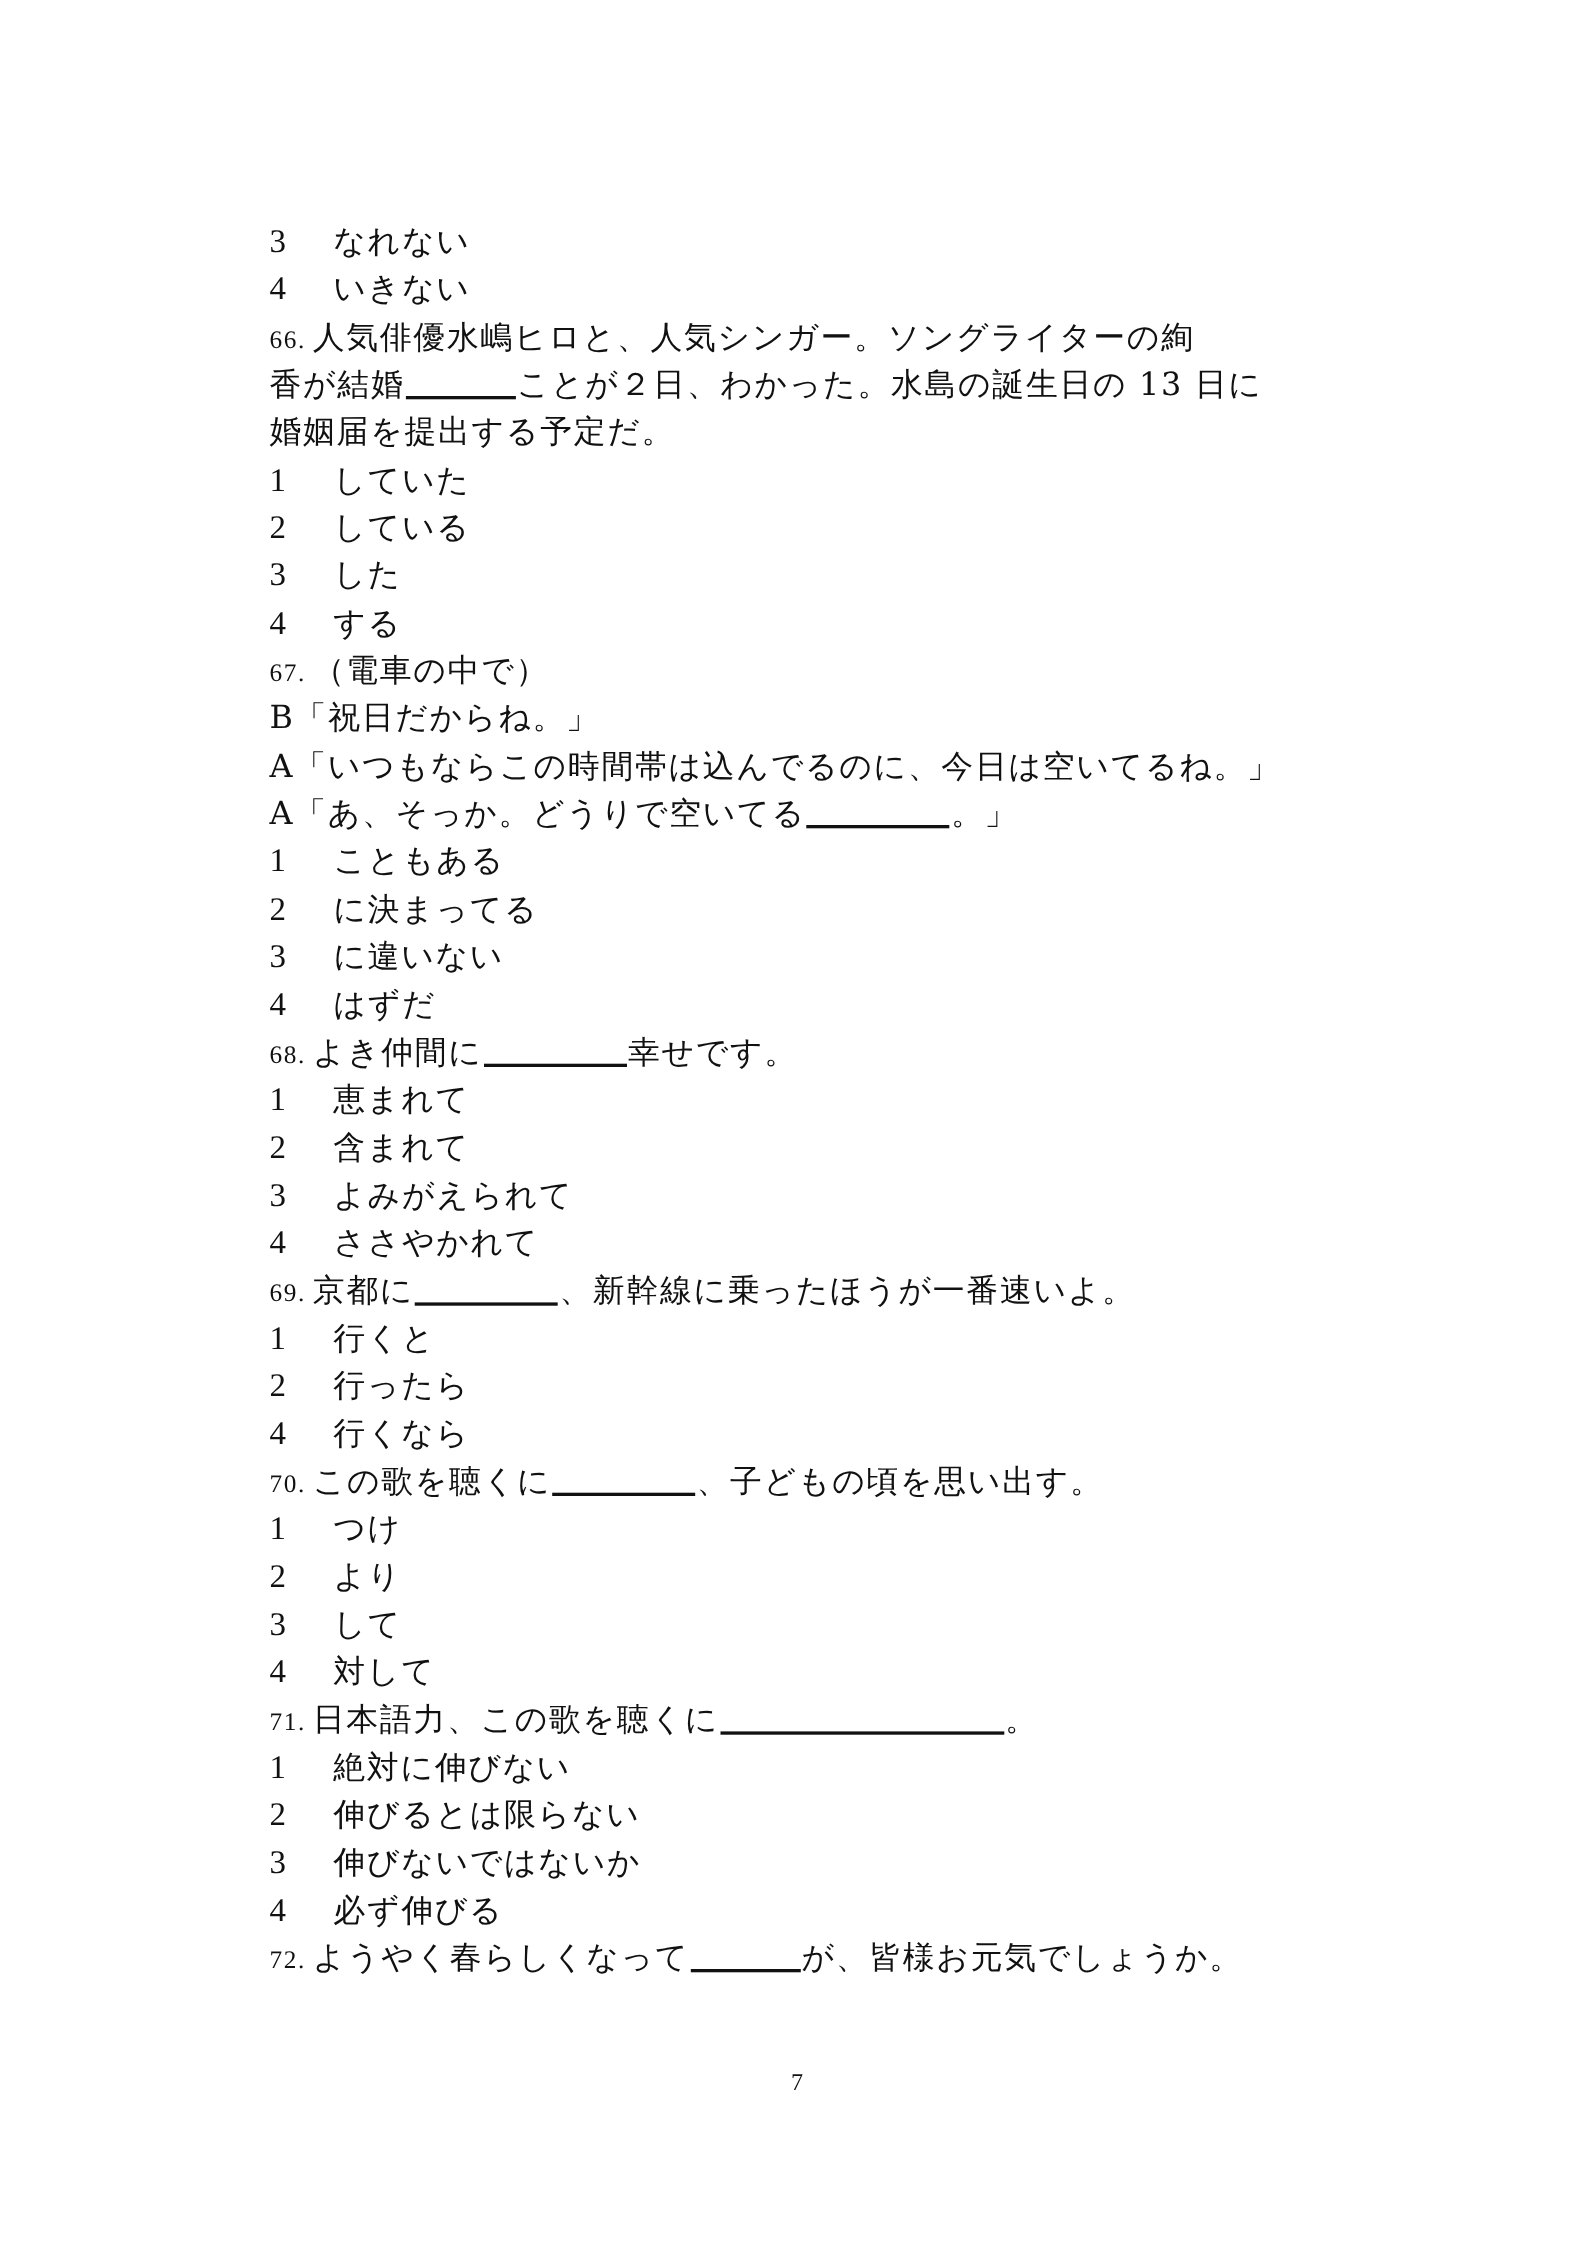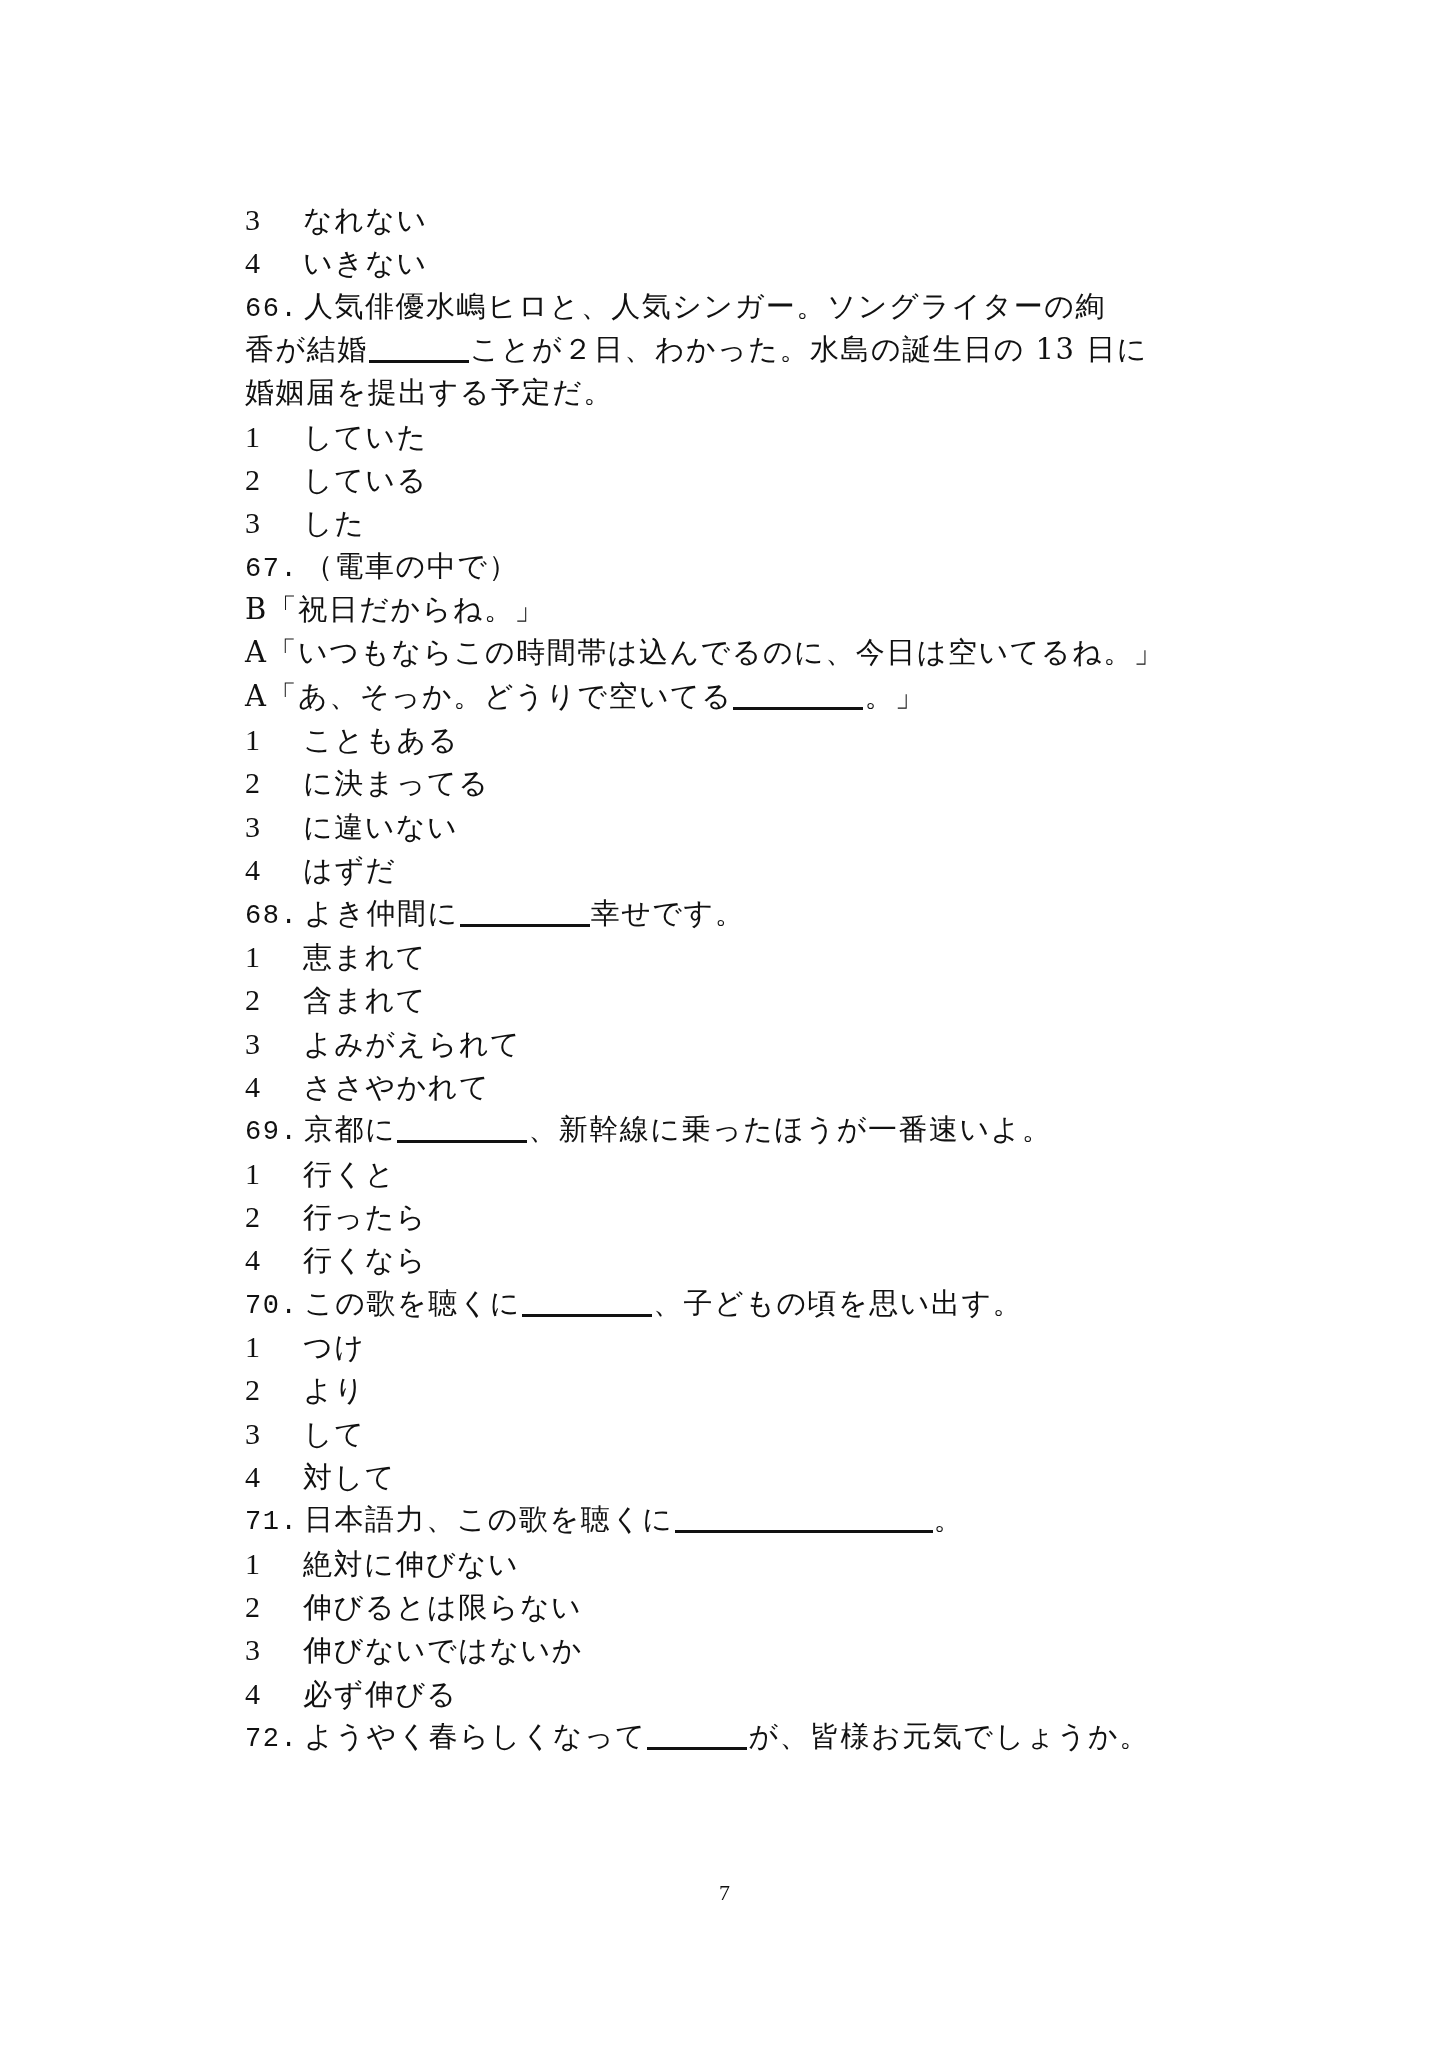--- a/index.html
+++ b/index.html
@@ -35,22 +35,22 @@
     white-space: nowrap;
     letter-spacing: 1.5px;
   }
   .opt-num {
     display: inline-block;
     width: 58px;
     font-family: "Liberation Serif", serif;
     font-size: 30px;
   }
   .q-num {
-    font-family: Liberation Mono, monospace;
-    font-size: 27px;
+    font-family: Liberation Serif, serif;
+    font-size: 23px;
     margin-right: 6px;
   }
   .blank {
     display: inline-block;
     border-bottom: 3px solid #111111;
     height: 30px;
     vertical-align: -4px;
     margin: 0 1px;
   }
   .b100 { width: 100px; }
@@ -85,20 +85,21 @@
     </div>
     <div class="line">
       <span>香が結婚</span><span class="blank b100"></span><span>ことが２日、わかった。水島の誕生日の 13 日に</span>
     </div>
     <div class="line">
       <span>婚姻届を提出する予定だ。</span>
     </div>
     <div class="line"><span class="opt-num">1</span><span>していた</span></div>
     <div class="line"><span class="opt-num">2</span><span>している</span></div>
     <div class="line"><span class="opt-num">3</span><span>した</span></div>
+    <div class="line"><span class="opt-num">4</span><span>する</span></div>
 
     <div class="line">
       <span class="q-num">67.</span><span>（電車の中で）</span>
     </div>
     <div class="line">
       <span>B</span><span>「祝日だからね。」</span>
     </div>
     <div class="line">
       <span>A</span><span>「いつもならこの時間帯は込んでるのに、今日は空いてるね。」</span>
     </div>

